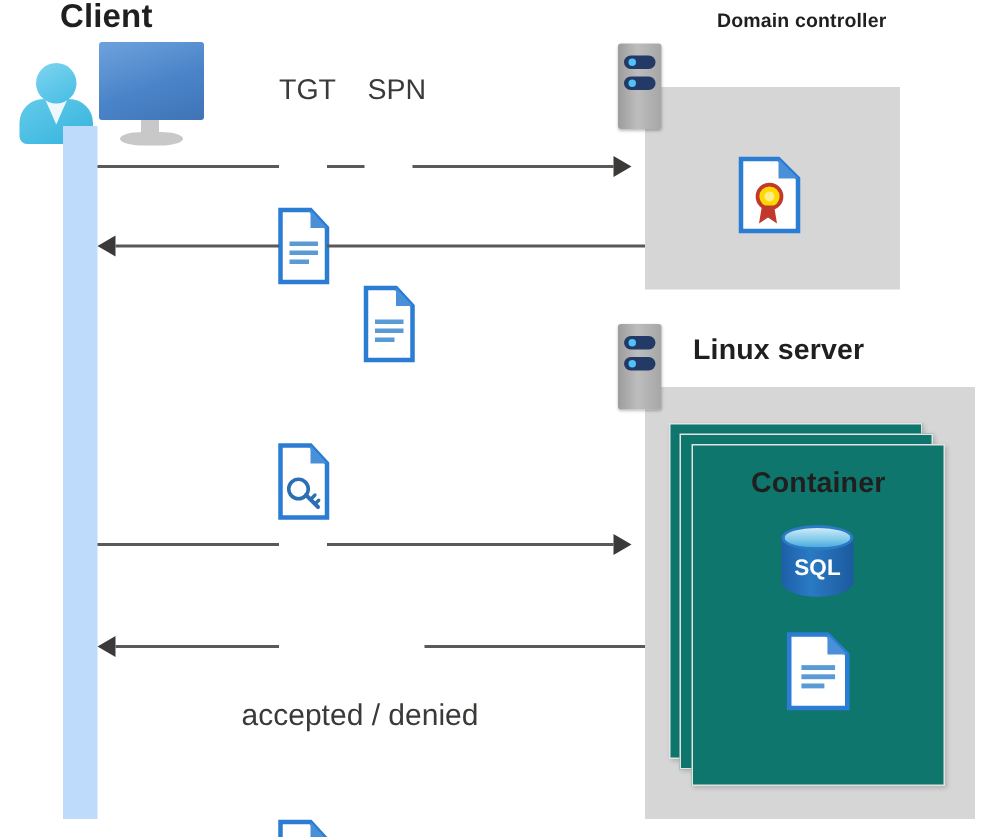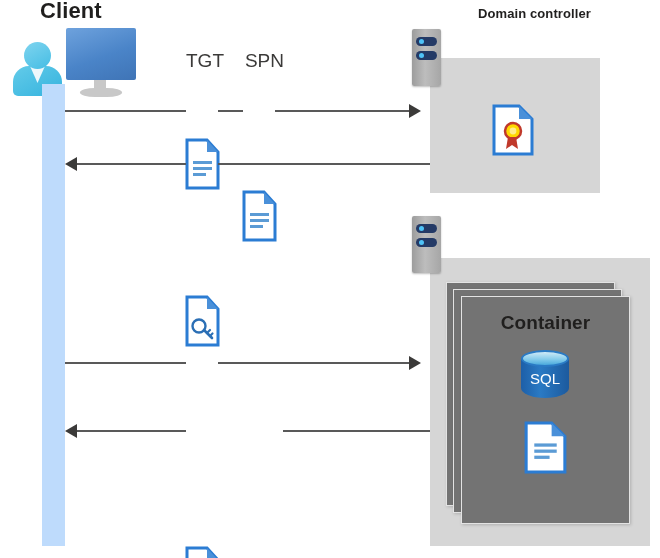--- a/index.html
+++ b/index.html
@@ -35,21 +35,21 @@
         box-shadow:0 1px 2px rgba(0,0,0,.25);}
   .rack .bar{position:absolute;left:4px;width:21px;height:9px;border-radius:5px;background:#243a66;}
   .rack .bar i{position:absolute;left:3px;top:2px;width:5px;height:5px;border-radius:50%;
                background:#4fc3f7;display:block;}
   .rack .b1{top:8px;} .rack .b2{top:22px;}
 
   
   .panel{background:#d6d6d6;}
 
   
-  .card{background:#737373;border:1px solid #e3e3e3;box-shadow:1px 1px 3px rgba(0,0,0,.18);}
+  .card{background:#0f766e;border:1px solid #e3e3e3;box-shadow:1px 1px 3px rgba(0,0,0,.18);}
 
   
   .doc{position:relative;}
   .doc svg{display:block;}
 
   
   .monitor-screen{left:66px;top:28px;width:70px;height:52px;border-radius:2px;
     background:linear-gradient(160deg,#6ea2dd 0%,#4a84c8 55%,#3f74b6 100%);}
   .monitor-neck{left:94px;top:80px;width:12px;height:13px;background:#c8c8c8;}
   .monitor-base{left:80px;top:88px;width:42px;height:9px;background:#c8c8c8;
@@ -64,21 +64,21 @@
 
   
   .sql{left:521px;top:349px;width:48px;height:56px;}
   .sql .body{position:absolute;left:0;top:8px;width:48px;height:40px;
     background:linear-gradient(90deg,#1d5fa8 0%,#2a7ac4 40%,#1c5a9e 100%);
     border-radius:0 0 24px 24px/0 0 10px 10px;}
   .sql .top{position:absolute;left:0;top:0px;width:48px;height:17px;border-radius:50%;
     background:linear-gradient(180deg,#cfeaf7 0%,#7fc9ea 60%,#4aa9dc 100%);
     border:2px solid #2a7ac4;box-sizing:border-box;}
   .sql .txt{position:absolute;left:0;top:20px;width:48px;text-align:center;color:#fff;
-    font-weight:normal;font-size:15px;font-family:"Liberation Sans",sans-serif;}
+    font-weight:bold;font-size:15px;font-family:"Liberation Sans",sans-serif;}
 </style>
 </head>
 <body>
 
 <div class="stage">
 
   <div class="abs title-bold client-title">Client</div>
 
   <div class="abs" style="left:0;top:0;width:150px;height:100px;">
     <div class="abs monitor-screen"></div>
@@ -109,20 +109,21 @@
       <path d="M2 2 H27 L40 15 V50 H2 Z" fill="#ffffff" stroke="#2b7cd3" stroke-width="3"></path>
       <path d="M27 2 L40 15 H27 Z" fill="#4a90d9"></path>
       <circle cx="21" cy="27" r="8" fill="#ffd800" stroke="#c0392b" stroke-width="2.5"></circle>
       <path d="M16 33 L14 45 L20 41 L26 45 L24 33 Z" fill="#c0392b"></path>
       <circle cx="21" cy="27" r="3.4" fill="#ffffff" opacity=".55"></circle>
     </svg>
   </div>
 
   <div class="abs panel" style="left:430px;top:258px;width:220px;height:288px;"></div>
 
+  <div class="abs title-bold lin-title">Linux server</div>
 
   <div class="abs rack" style="left:412px;top:216px;">
     <div class="bar b1">
         <i></i>
       </div>
     <div class="bar b2">
         <i></i>
       </div>
   </div>
 
@@ -207,14 +208,15 @@
       <path d="M19 35 L27 43" stroke="#2b6fb5" stroke-width="2.6" fill="none" stroke-linecap="round"></path>
       <path d="M22 38 L25 35" stroke="#2b6fb5" stroke-width="2.2" stroke-linecap="round"></path>
       <path d="M25 41 L27.5 38.5" stroke="#2b6fb5" stroke-width="2.2" stroke-linecap="round"></path>
     </svg>
   </div>
 
   <div class="abs head head-l" style="left:65px;top:424px;"></div>
   <div class="abs arrow-line" style="left:77px;top:430px;width:109px;"></div>
   <div class="abs arrow-line" style="left:283px;top:430px;width:147px;"></div>
 
+  <div class="abs lbl-acc">accepted / denied</div>
 
 </div>
 
 </body></html>

